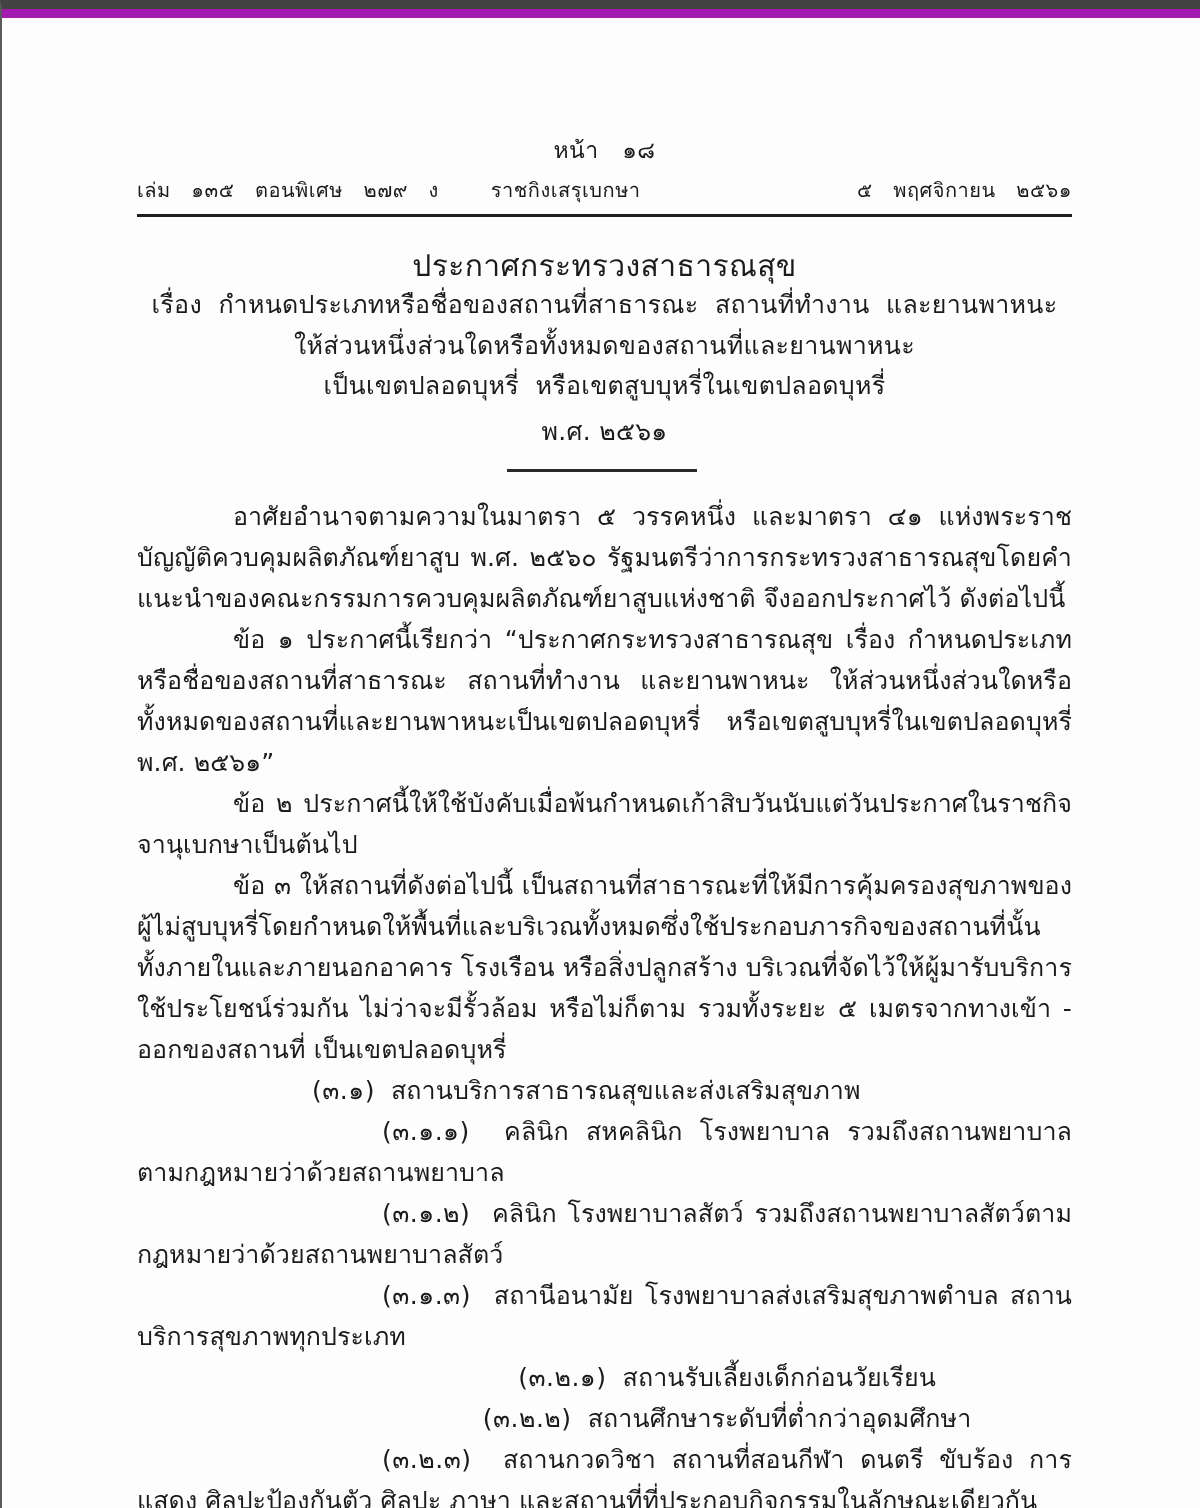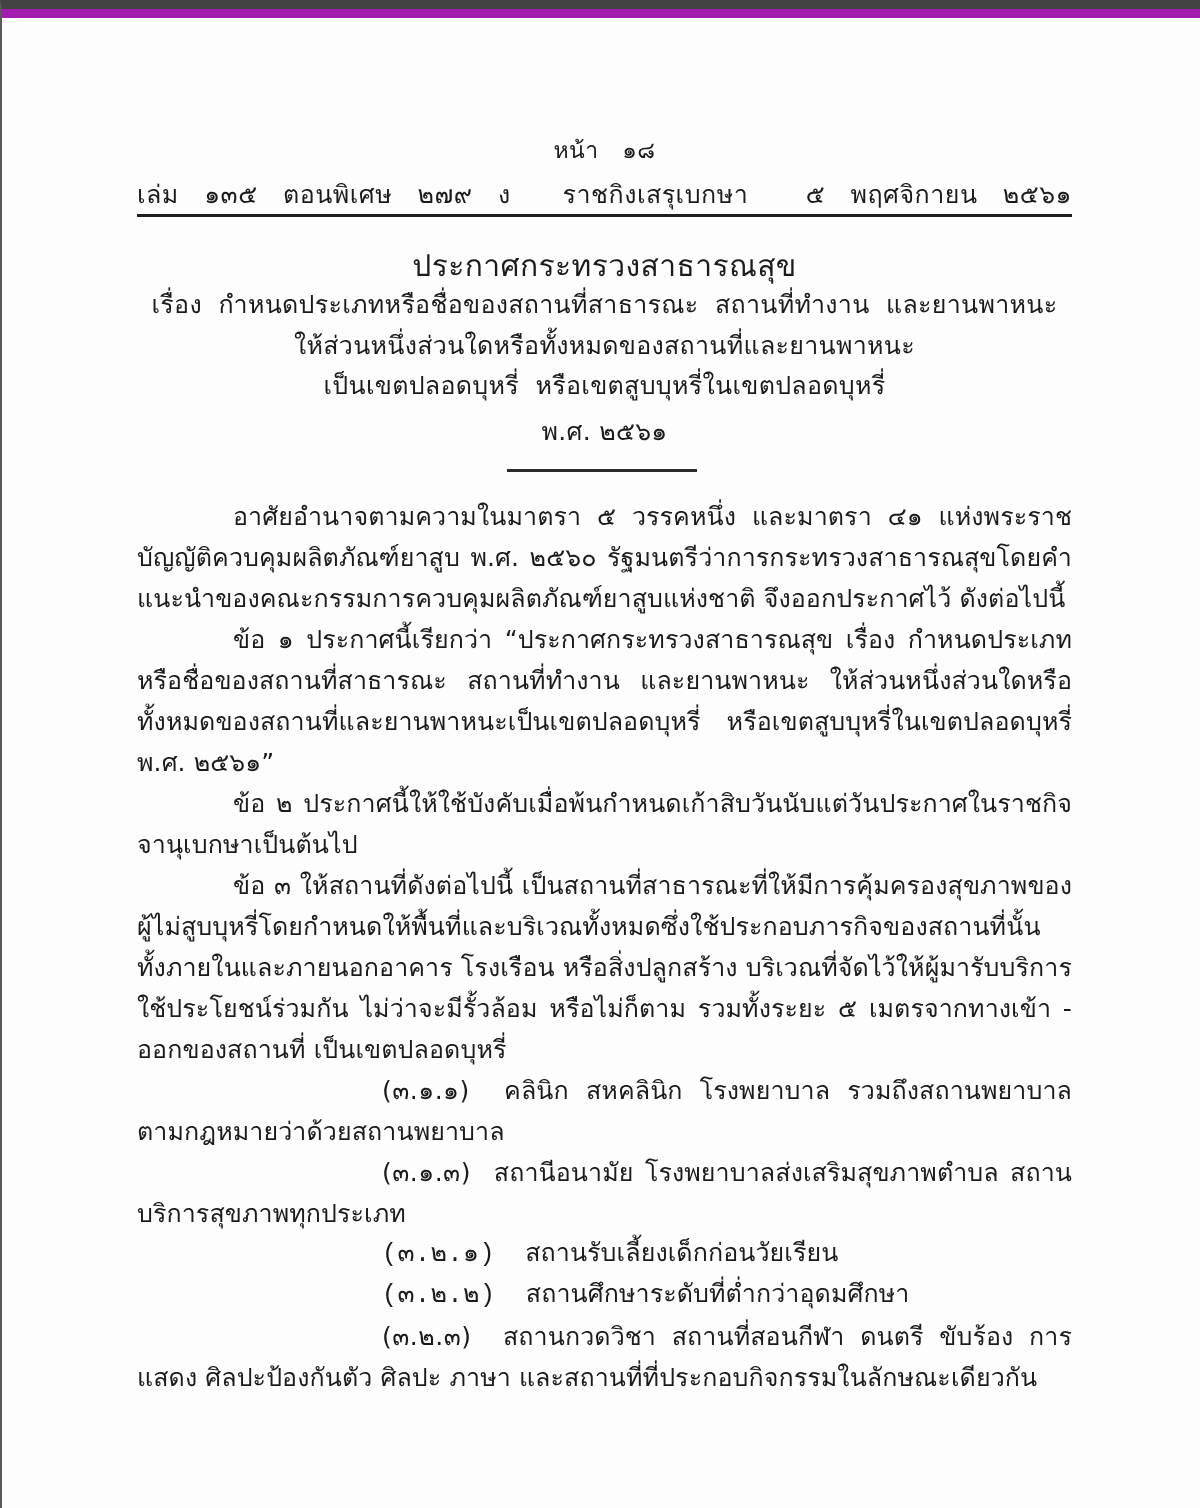--- a/index.html
+++ b/index.html
@@ -44,21 +44,21 @@
     font-size: 23px;
     color: #1b1b1b;
     letter-spacing: 0.5px;
     line-height: 1.25;
     white-space: pre;
   }
   .gazette-line {
     display: flex;
     align-items: center;
     justify-content: space-between;
-    font-size: 25px;
+    font-size: 20px;
     color: #1b1b1b;
     margin-top: 9px;
     white-space: pre;
   }
   .gazette-line .volume-block {
     flex: 0 0 auto;
     letter-spacing: 0.5px;
   }
   .gazette-line .gazette-name {
     flex: 0 0 auto;
@@ -147,22 +147,21 @@
     letter-spacing: 0.1px;
   }
   .item-l2 {
     margin: 0;
     text-indent: 245px;
     text-align: justify;
     text-justify: inter-character;
     letter-spacing: 0.1px;
   }
   .item-l2.short {
-    text-align: left;
-    font-family: Liberation Mono, monospace;
+    text-align: center;
   }
 
   .num { letter-spacing: 0.5px; }
 </style>
 </head>
 <body>
 
 <div class="page">
   <div class="sheet">
 
@@ -188,25 +187,31 @@
     <div class="body-col">
 
       <p class="para">อาศัยอำนาจตามความในมาตรา  ๕  วรรคหนึ่ง  และมาตรา  ๔๑  แห่งพระราชบัญญัติควบคุมผลิตภัณฑ์ยาสูบ พ.ศ. ๒๕๖๐ รัฐมนตรีว่าการกระทรวงสาธารณสุขโดยคำแนะนำของคณะกรรมการควบคุมผลิตภัณฑ์ยาสูบแห่งชาติ  จึงออกประกาศไว้  ดังต่อไปนี้</p>
 
       <p class="para">ข้อ  ๑  ประกาศนี้เรียกว่า  “ประกาศกระทรวงสาธารณสุข  เรื่อง  กำหนดประเภทหรือชื่อของสถานที่สาธารณะ  สถานที่ทำงาน  และยานพาหนะ  ให้ส่วนหนึ่งส่วนใดหรือทั้งหมดของสถานที่และยานพาหนะเป็นเขตปลอดบุหรี่  หรือเขตสูบบุหรี่ในเขตปลอดบุหรี่  พ.ศ. ๒๕๖๑”</p>
 
       <p class="para">ข้อ  ๒  ประกาศนี้ให้ใช้บังคับเมื่อพ้นกำหนดเก้าสิบวันนับแต่วันประกาศในราชกิจจานุเบกษาเป็นต้นไป</p>
 
       <p class="para">ข้อ  ๓  ให้สถานที่ดังต่อไปนี้  เป็นสถานที่สาธารณะที่ให้มีการคุ้มครองสุขภาพของผู้ไม่สูบบุหรี่โดยกำหนดให้พื้นที่และบริเวณทั้งหมดซึ่งใช้ประกอบภารกิจของสถานที่นั้น  ทั้งภายในและภายนอกอาคาร โรงเรือน  หรือสิ่งปลูกสร้าง  บริเวณที่จัดไว้ให้ผู้มารับบริการใช้ประโยชน์ร่วมกัน  ไม่ว่าจะมีรั้วล้อม หรือไม่ก็ตาม  รวมทั้งระยะ  ๕  เมตรจากทางเข้า - ออกของสถานที่  เป็นเขตปลอดบุหรี่</p>
 
+      <p class="item-l1">
+        <span class="num">(๓.๑)</span><span>&nbsp;&nbsp;</span><span>สถานบริการสาธารณสุขและส่งเสริมสุขภาพ</span>
+      </p>
 
       <p class="item-l2">
         <span class="num">(๓.๑.๑)</span><span>&nbsp;&nbsp;</span><span>คลินิก  สหคลินิก  โรงพยาบาล  รวมถึงสถานพยาบาลตามกฎหมายว่าด้วยสถานพยาบาล</span>
       </p>
 
+      <p class="item-l2">
+        <span class="num">(๓.๑.๒)</span><span>&nbsp;&nbsp;</span><span>คลินิก  โรงพยาบาลสัตว์  รวมถึงสถานพยาบาลสัตว์ตามกฎหมายว่าด้วยสถานพยาบาลสัตว์</span>
+      </p>
 
       <p class="item-l2">
         <span class="num">(๓.๑.๓)</span><span>&nbsp;&nbsp;</span><span>สถานีอนามัย  โรงพยาบาลส่งเสริมสุขภาพตำบล  สถานบริการสุขภาพทุกประเภท</span>
       </p>
 
 
       <p class="item-l2 short">
         <span class="num">(๓.๒.๑)</span><span>&nbsp;&nbsp;</span><span>สถานรับเลี้ยงเด็กก่อนวัยเรียน</span>
       </p>
 

